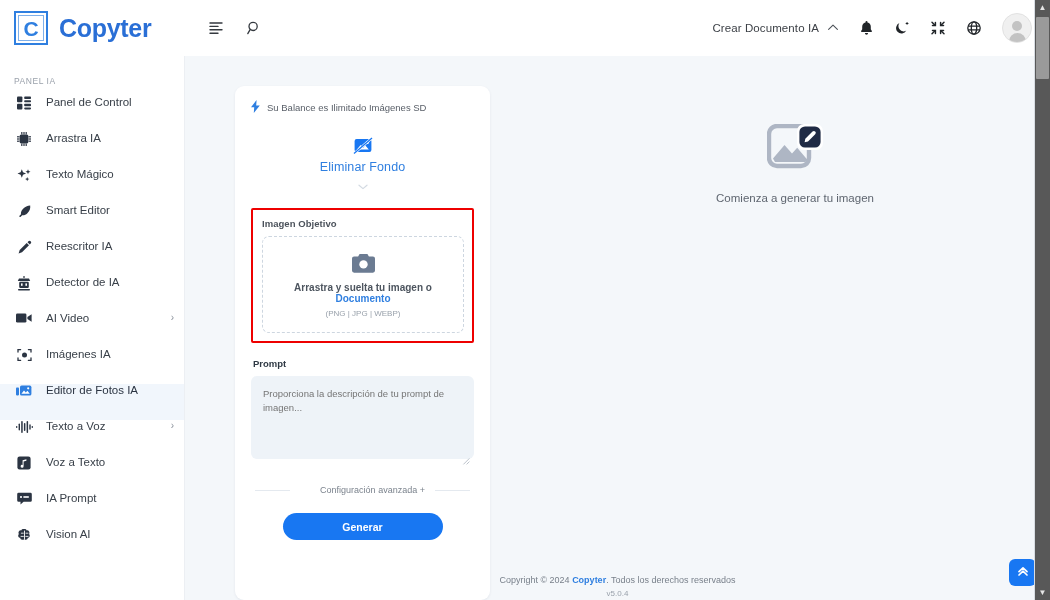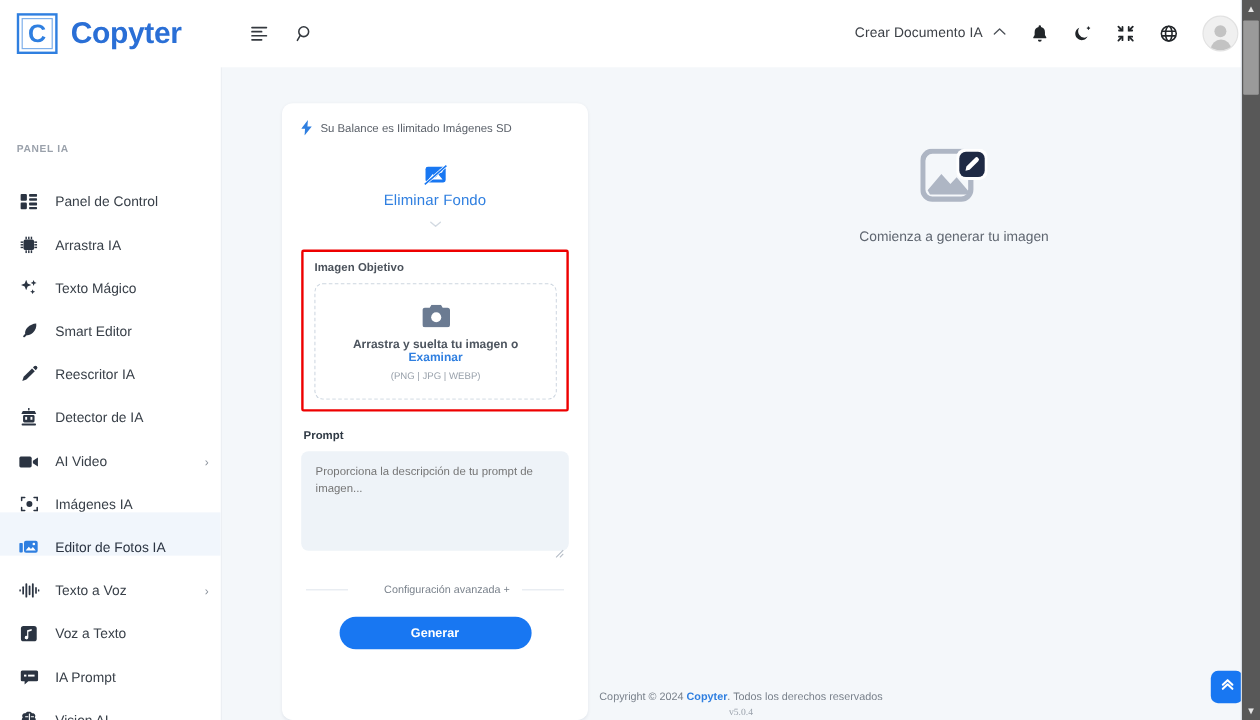--- a/index.html
+++ b/index.html
@@ -75,24 +75,24 @@
   .sidebar {
     width: 185px; min-width: 185px;
     background: #ffffff;
     border-right: 1px solid #eceff3;
     padding-top: 12px;
     overflow: hidden;
     position: relative; z-index: 20;
   }
   .panel-label {
     font-size: 8.5px; letter-spacing: .55px; color: #9aa1ab;
-    padding: 8px 0 10px 14px; font-weight: 700; margin-top: 43px;
+    padding: 8px 0 10px 14px; font-weight: 400;
   }
   .nav-item {
-    display: flex; align-items: flex-end;
+    display: flex; align-items: flex-start;
     height: 36px; padding: 0 10px 0 14px;
     cursor: pointer; position: relative;
   }
   .nav-item .ic {
     width: 20px; min-width: 20px; display: flex;
     align-items: center; justify-content: center;
     color: #2b3442;
   }
   .nav-item .lbl {
     font-size: 11.5px; color: #394049; margin-left: 12px;
@@ -199,21 +199,21 @@
 
   
   .footer {
     position: absolute; left: 0; right: 0; bottom: 0;
     text-align: center; padding-bottom: 4px;
   }
   .copy { font-size: 9px; color: #79818b; }
   .copy b { color: #2f7fe0; }
   .ver {
     font-size: 8px; color: #9aa2ac; margin-top: 4px;
-    height: 7px; overflow: hidden; font-family: Liberation Serif, serif;
+    height: 7px; overflow: hidden;
   }
 
   .to-top {
     position: absolute; right: 14px; bottom: 14px;
     width: 27px; height: 27px; border-radius: 6px;
     background: #1877f2; color: #ffffff;
     display: flex; align-items: center; justify-content: center;
     cursor: pointer; z-index: 40;
   }
 
@@ -511,21 +511,21 @@
             <div class="target-wrap">
               <div class="field-label">Imagen Objetivo</div>
               <div class="dropzone">
                 <div class="cam">
                   <svg width="23" height="19" viewBox="0 0 23 19" fill="#6b7b92">
                     <path d="M7.6 0h7.8l1.5 2.4h4A2.1 2.1 0 0 1 23 4.5v12.1a2.1 2.1 0 0 1-2.1 2.1H2.1A2.1 2.1 0 0 1 0 16.6V4.5a2.1 2.1 0 0 1 2.1-2.1h4L7.6 0Z"></path>
                     <circle cx="11.5" cy="10.4" r="4.2" fill="#ffffff"></circle>
                   </svg>
                 </div>
                 <div class="dz-main">
-                  <span>Arrastra y suelta tu imagen o </span><span class="browse">Examinar</span>
+                  <span>Arrastra y suelta tu imagen o </span><span class="browse">Documento</span>
                 </div>
                 <div class="dz-sub">(PNG | JPG | WEBP)</div>
               </div>
             </div>
 
             <div class="prompt-label">Prompt</div>
             <div class="ta-wrap">
               <textarea class="textarea" placeholder="Proporciona la descripción de tu prompt de imagen..." style=""></textarea>
               <span class="resize-grip">
                 <svg width="8" height="8" viewBox="0 0 8 8" fill="none" stroke="#b4bcc6" stroke-width="0.9">

